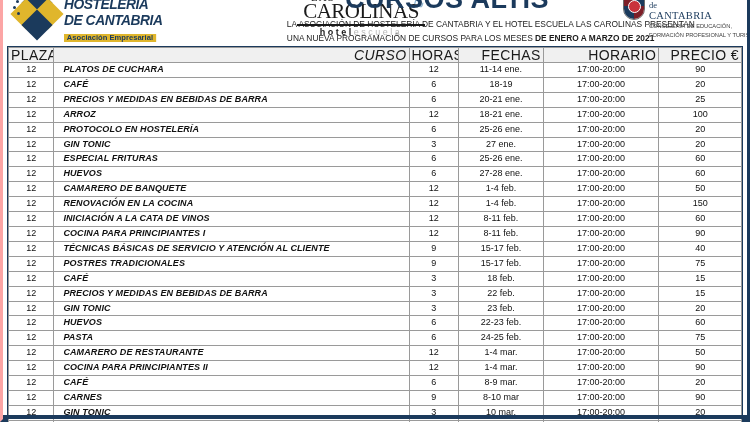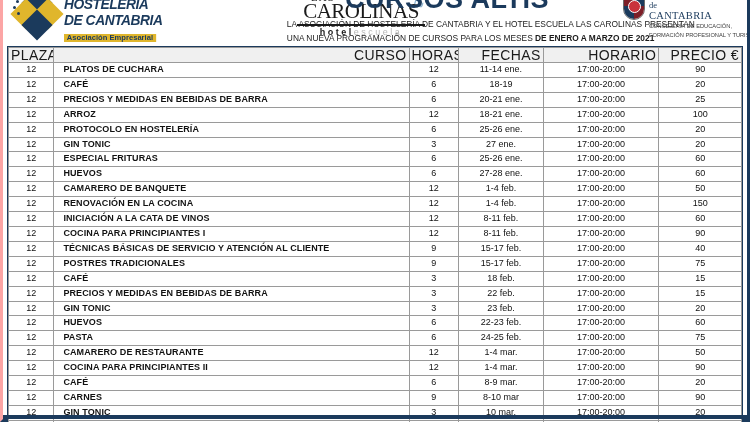--- a/index.html
+++ b/index.html
@@ -207,21 +207,21 @@
     background: #f0f0f0;
     font-weight: normal;
     font-size: 14px;
     letter-spacing: 0.4px;
     color: #1a1a1a;
     text-align: right;
     height: 14px;
     line-height: 14px;
   }
   .col-plazas   { width: 44px;  text-align: center; }
-  .col-curso    { width: 344px; text-align: left; padding-left: 9px !important; font-weight: bold; letter-spacing: 0.1px; }
+  .col-curso    { width: 344px; text-align: left; padding-left: 9px !important; font-weight: bold; letter-spacing: 0.1px; font-style: italic; }
   .col-horas    { width: 48px;  text-align: center; }
   .col-fechas   { width: 82px;  text-align: center; }
   .col-horario  { width: 112px; text-align: center; }
   .col-precio   { width: 80px;  text-align: center; }
   thead .col-curso { text-align: center; font-weight: normal; padding-left: 2px !important; }
   .bottom-strip {
     position: absolute;
     left: 0; right: 0; bottom: 0;
     height: 4px;
     background: #1b3a5c;

